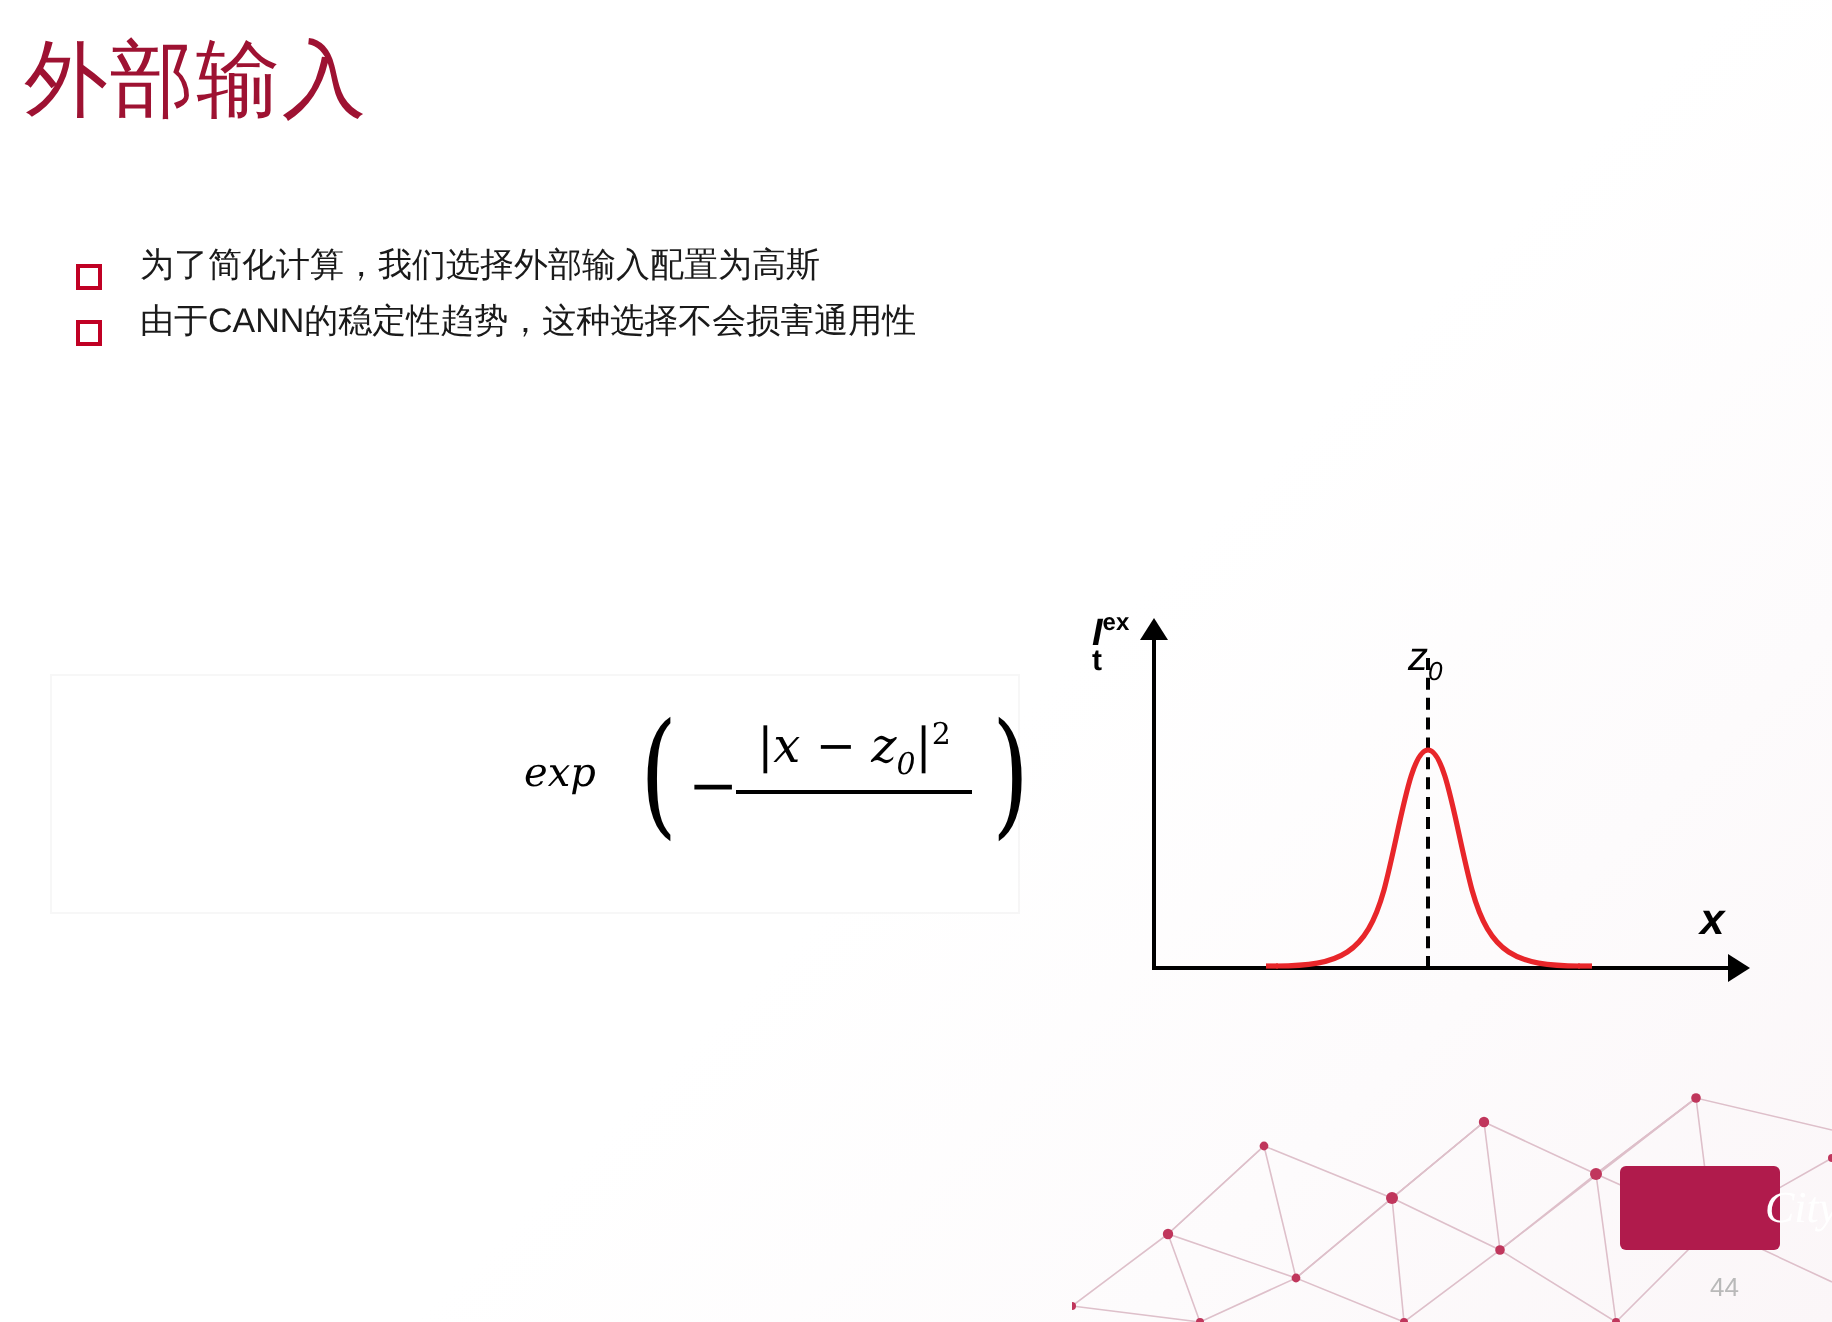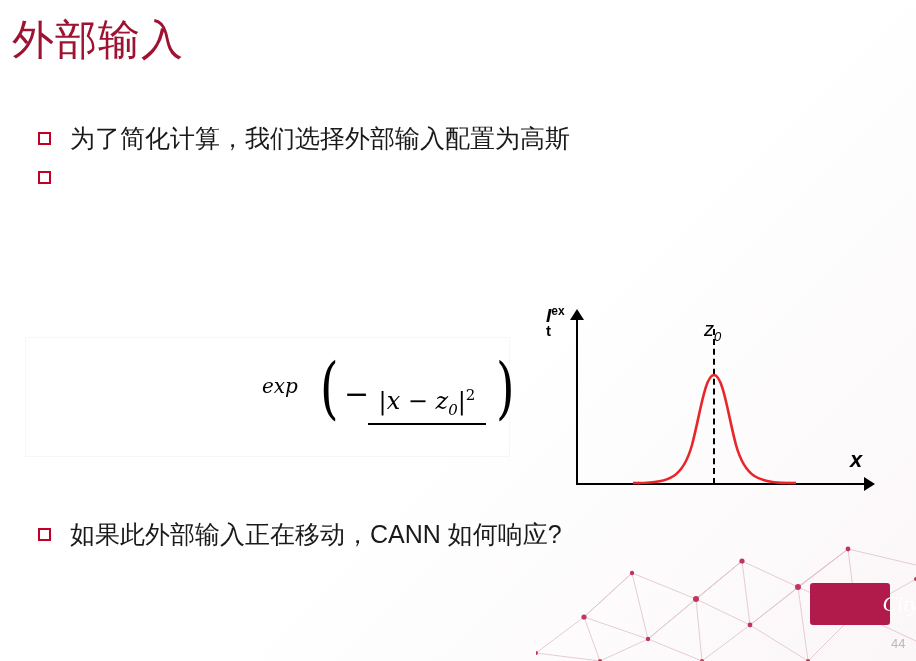--- a/index.html
+++ b/index.html
@@ -37,21 +37,21 @@
   .bullets {
     position: absolute;
     left: 34px;
     top: 122px;
     width: 840px;
   }
   .bullet {
     position: relative;
     padding-left: 36px;
     margin-bottom: 6px;
-    font-size: 25px;
+    font-size: 17px;
     color: #1a1a1a;
     line-height: 1.32;
   }
   .bullet-marker {
     position: absolute;
     left: 4px;
     top: 10px;
     width: 13px;
     height: 13px;
     border: 2px solid #c00024;
@@ -120,21 +120,20 @@
     position: absolute;
     left: 339px;
     top: 20px;
     text-align: center;
     width: 124px;
   }
   .f-num {
     font-size: 24px;
     font-style: italic;
     white-space: nowrap;
-    margin-top: 28px;
   }
   .f-sup2 {
     font-size: 15px;
     font-style: normal;
     vertical-align: super;
   }
   .f-bar {
     height: 2px;
     background: #000;
     margin: 4px auto 4px auto;
@@ -293,39 +292,39 @@
     font-style: italic;
     font-family: "Liberation Serif", serif;
     margin-left: 45px;
   }
   .page-num {
     position: absolute;
     left: 855px;
     top: 636px;
     font-size: 13px;
     color: #b9b9b9;
-    margin-left: 36px;
   }
 </style>
 </head>
 <body>
 
 <div class="slide">
 
   <div class="slide-title">外部输入</div>
 
   <div class="bullets">
 
     <div class="bullet">
       <span class="bullet-marker"></span>
       <span>为了简化计算，我们选择外部输入配置为高斯</span>
     </div>
 
     <div class="bullet">
       <span class="bullet-marker"></span>
+      <span>由于CANN的稳定性趋势，这种选择不会损害通用性</span>
     </div>
 
   </div>
 
   <div class="formula-box">
     <div class="formula">
       <div class="f-exp">exp</div>
       <div class="f-paren-l">(</div>
       <div class="f-minus">−</div>
       <div class="f-frac">
@@ -349,24 +348,20 @@
 
     <div class="dashed-line"></div>
 
     <svg class="gauss-svg" width="370" height="210">
       <path d="M 118 188 C 150 188, 163 182, 172 150 C 180 120, 185 80, 194 80 C 203 80, 208 120, 216 150 C 225 182, 238 188, 270 188" fill="none" stroke="#e8262a" stroke-width="2.6"></path>
       <line x1="113" y1="188" x2="119" y2="188" stroke="#e8262a" stroke-width="2.6"></line>
       <line x1="269" y1="188" x2="276" y2="188" stroke="#e8262a" stroke-width="2.6"></line>
     </svg>
   </div>
 
-  <div class="bottom-bullet">
-    <span class="bullet-marker"></span>
-    <span>如果此外部输入正在移动，CANN 如何响应?</span>
-  </div>
 
   <svg class="decor" viewBox="0 0 380 140">
     <g stroke="#d9b6c2" stroke-width="0.8" fill="none" opacity="0.85">
       <path d="M0 132 L48 96 L112 118 L160 78 L214 104 L262 66 L320 92 L380 58"></path>
       <path d="M48 96 L96 52 L160 78 L206 40 L262 66 L312 28 L380 44"></path>
       <path d="M0 132 L64 140 L112 118 L166 140 L214 104 L272 140 L320 92 L380 120"></path>
       <path d="M96 52 L112 118 L206 40 L214 104 L312 28 L320 92"></path>
       <path d="M160 78 L166 140 M262 66 L272 140 M48 96 L64 140"></path>
       <path d="M206 40 L160 78 M312 28 L262 66 M96 52 L48 96"></path>
     </g>

